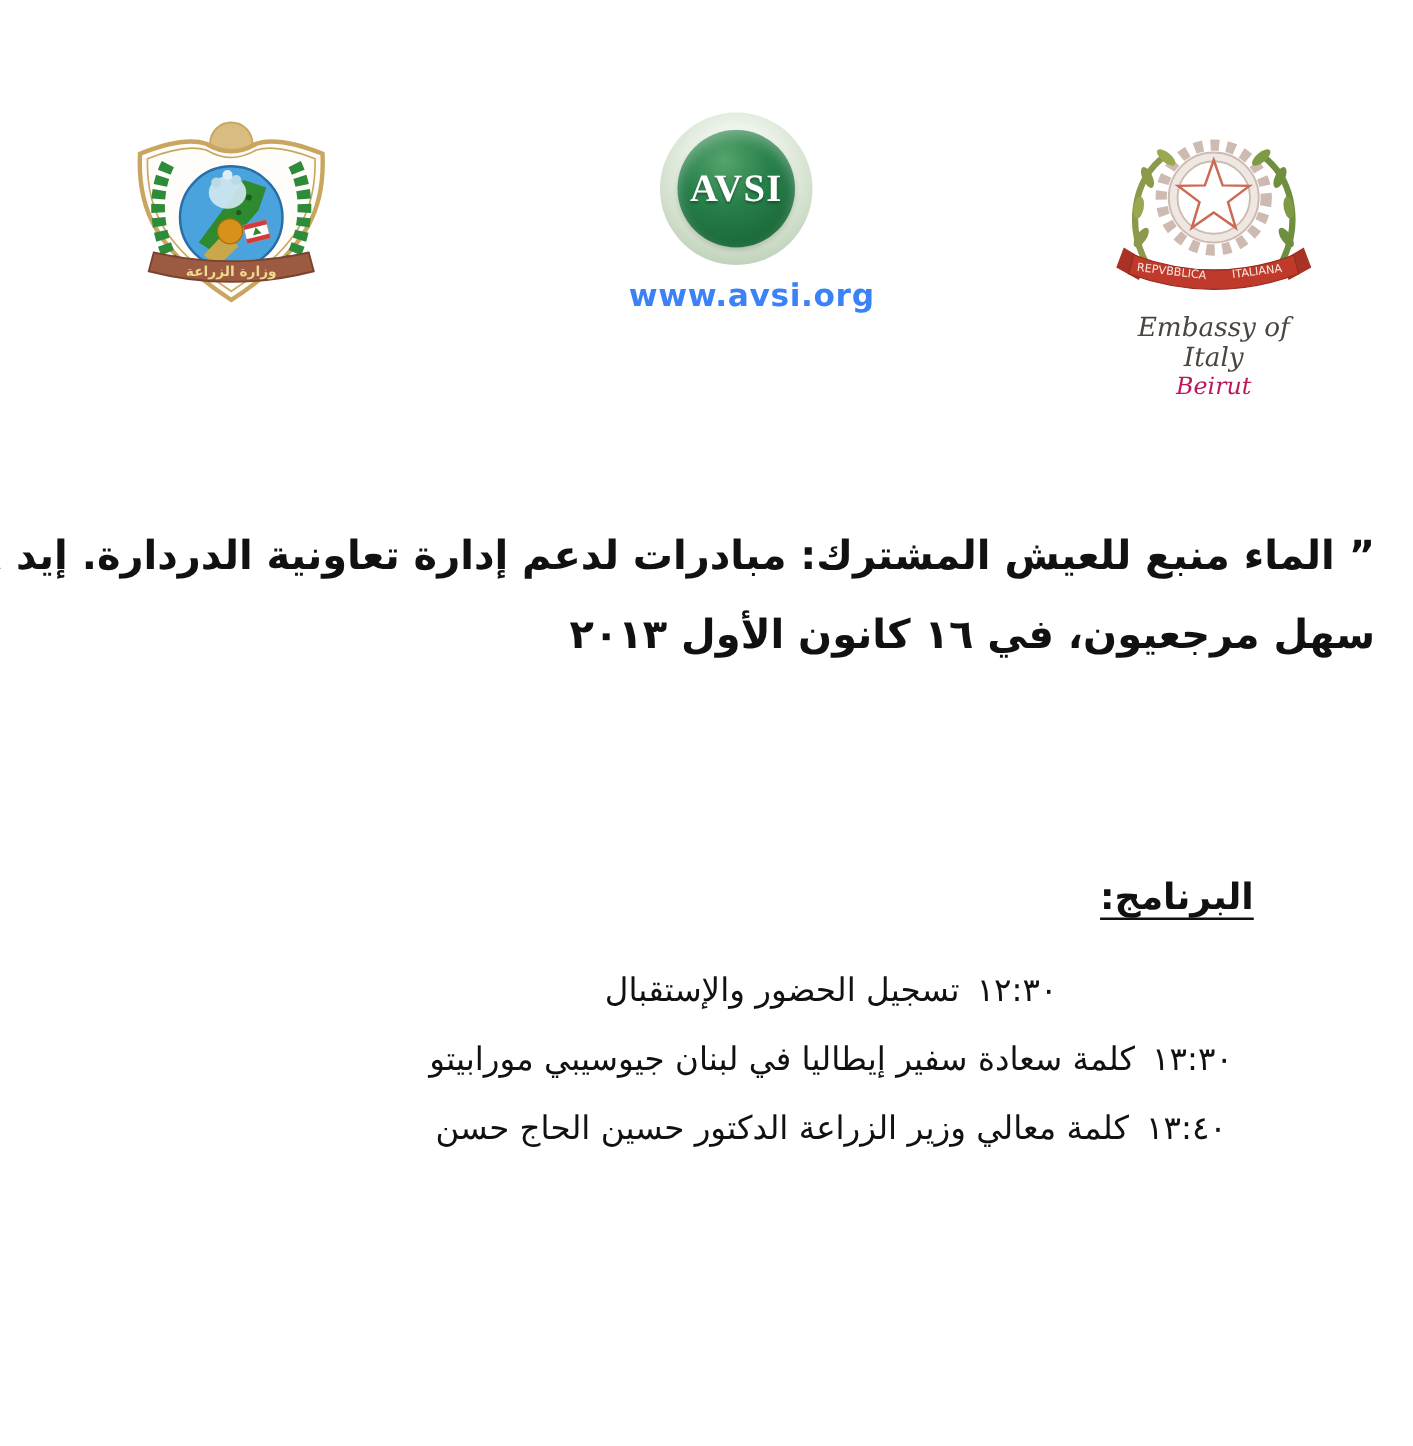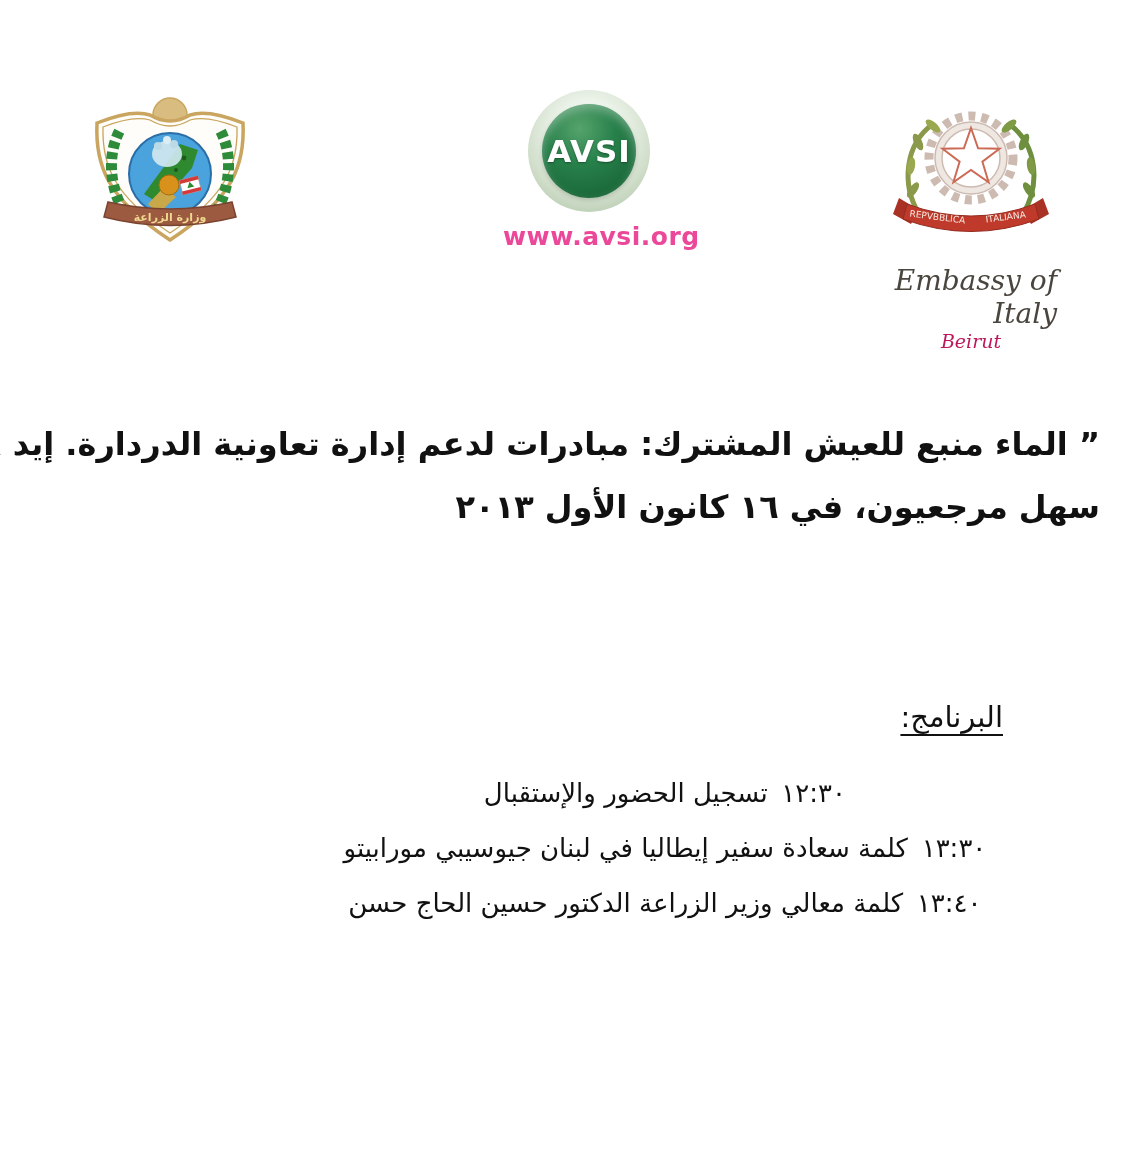--- a/index.html
+++ b/index.html
@@ -1,58 +1,59 @@
 <!DOCTYPE html>
 <html><head>
 <meta charset="utf-8">
 <style>
   html,body{margin:0;padding:0;background:#ffffff;}
   .page{
     position:relative;width:1130px;height:1157px;background:#ffffff;
     overflow:hidden;font-family:"DejaVu Sans",sans-serif;color:#111;
   }
   
-  .ministry-logo{position:absolute;left:84px;top:92px;width:172px;height:152px;}
+  .ministry-logo{position:absolute;left:99px;top:92px;width:172px;height:152px;}
   .avsi-logo{position:absolute;left:503px;top:90px;width:172px;text-align:center;}
   .avsi-sphere{
     width:122px;height:122px;border-radius:50%;margin:0 auto;
     background:radial-gradient(circle at 50% 36%, #ffffff 0%, #f0f6ee 30%, #d3e0cd 62%, #a9c0a2 100%);
     display:flex;align-items:center;justify-content:center;
   }
   .avsi-inner{
     width:94px;height:94px;border-radius:50%;
     background:radial-gradient(circle at 40% 26%, #56a36c 0%, #27804a 40%, #145c30 100%);
     box-shadow:inset 0 5px 10px rgba(255,255,255,.35), 0 2px 4px rgba(0,0,0,.15);
     display:flex;align-items:center;justify-content:center;
   }
   .avsi-text{
     color:#ffffff;font-weight:bold;font-size:31px;letter-spacing:1px;
     text-shadow:0 1px 2px rgba(0,0,0,.35);
+    font-family:Liberation Serif, serif;
   }
   .avsi-url{
-    margin-top:10px;color:#ec4899;font-weight:bold;font-size:25px;letter-spacing:.5px;
+    margin-top:10px;color:#3b82f6;font-weight:bold;font-size:25px;letter-spacing:.5px;
   }
   .italy-emblem{position:absolute;left:885px;top:98px;width:172px;text-align:center;}
   .italy-caption1{
-    margin-top:16px;font-family:"DejaVu Serif",serif;font-style:italic;
-    font-size:28px;color:#4a453e;text-align:right;
+    margin-top:2px;font-family:"DejaVu Serif",serif;font-style:italic;
+    font-size:21px;color:#4a453e;
   }
   .italy-caption2{
     font-family:"DejaVu Serif",serif;font-style:italic;font-size:19px;color:#be185d;
   }
   
   .title-block{
     position:absolute;top:428px;left:115px;width:985px;
     direction:rtl;font-weight:bold;font-size:32px;
   }
   .title-line{line-height:32px;margin-bottom:31px;white-space:nowrap;}
   
   .program-heading{
     position:absolute;top:700px;right:127px;direction:rtl;
-    font-size:29px;font-weight:normal;
+    font-size:29px;font-weight:bold;
     text-decoration:underline;text-underline-offset:7px;text-decoration-thickness:2px;
   }
   .program-list{
     position:absolute;top:766px;right:130px;direction:rtl;font-size:26px;
   }
   .program-row{height:55px;line-height:55px;white-space:nowrap;text-align:center;}
   .program-time{display:inline-block;width:92px;vertical-align:top;}
 </style>
 </head>
 <body>

